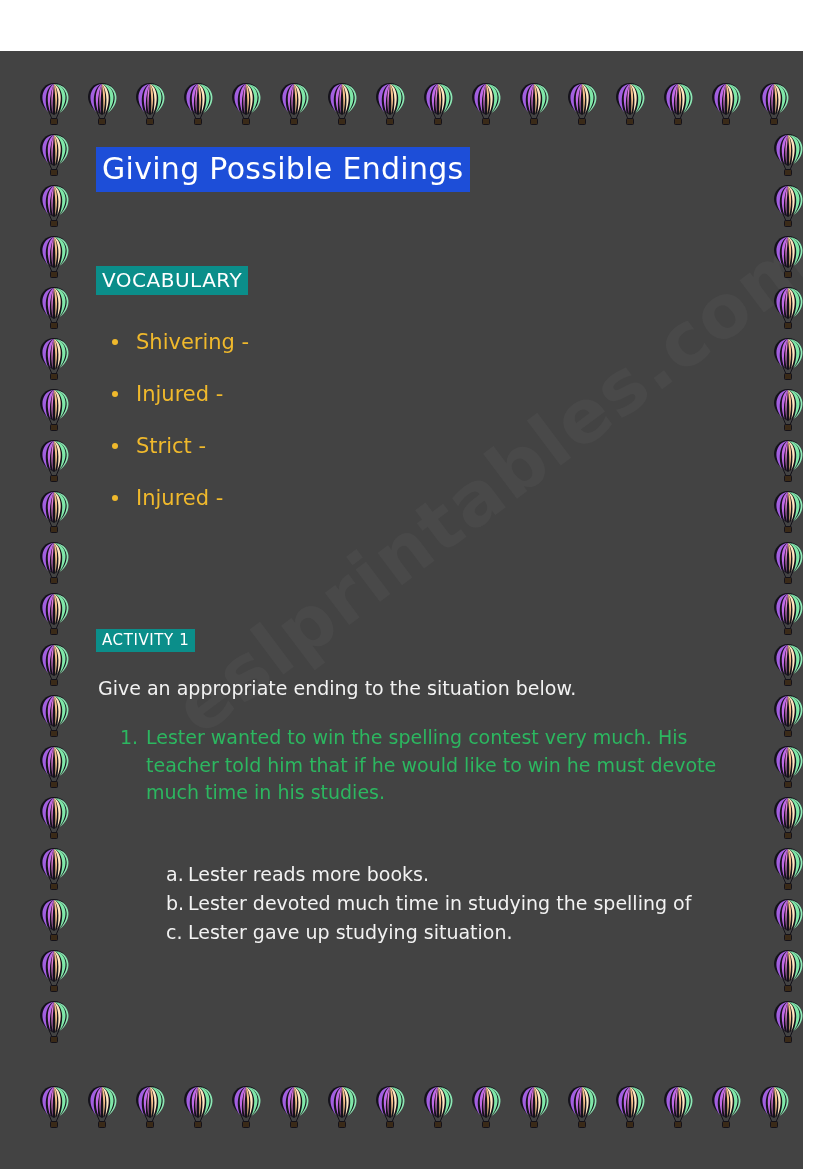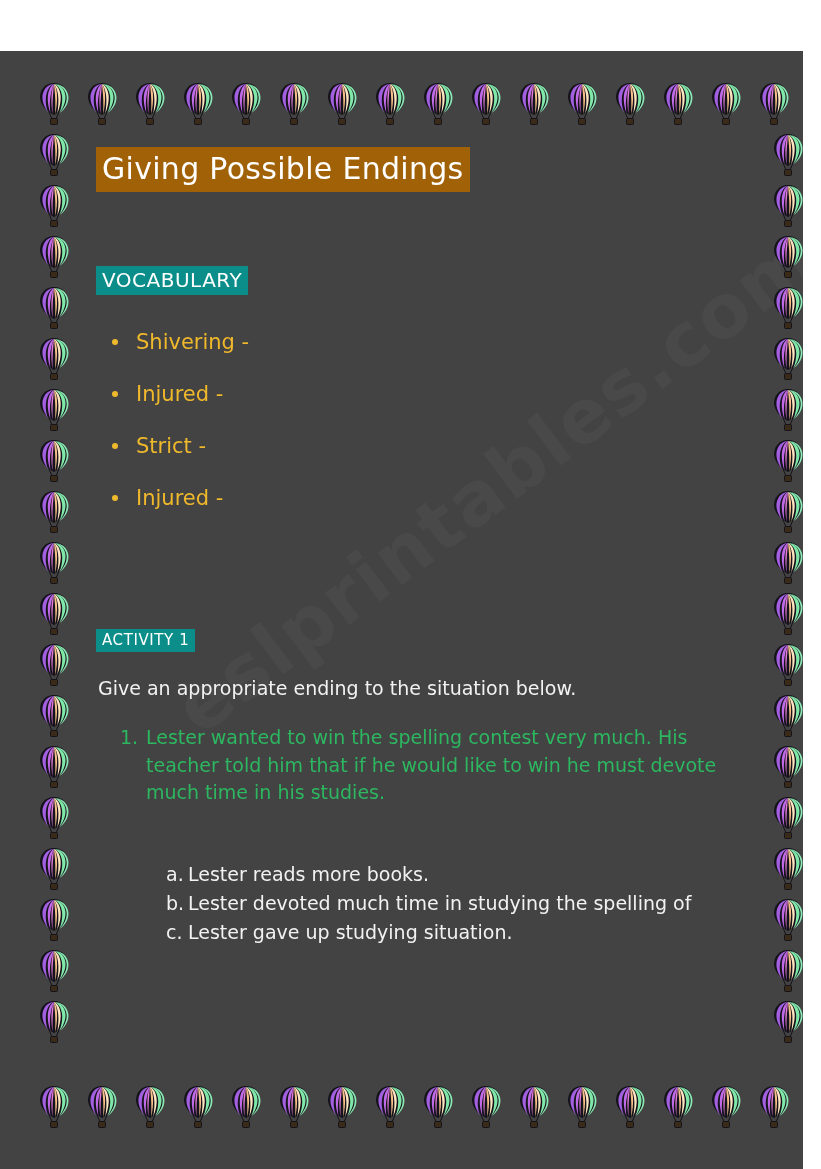--- a/index.html
+++ b/index.html
@@ -68,21 +68,21 @@
     width: 650px;
   }
 
   .title-line {
     position: absolute;
     left: 0px;
     top: 96px;
   }
   .title-hl {
     display: inline-block;
-    background: #a16207;
+    background: #1d4ed8;
     color: #ffffff;
     font-family: "DejaVu Sans", sans-serif;
     font-size: 30px;
     font-weight: 400;
     line-height: 1.25;
     padding: 3px 6px 4px 6px;
     letter-spacing: 0.3px;
   }
 
   .section-head {

